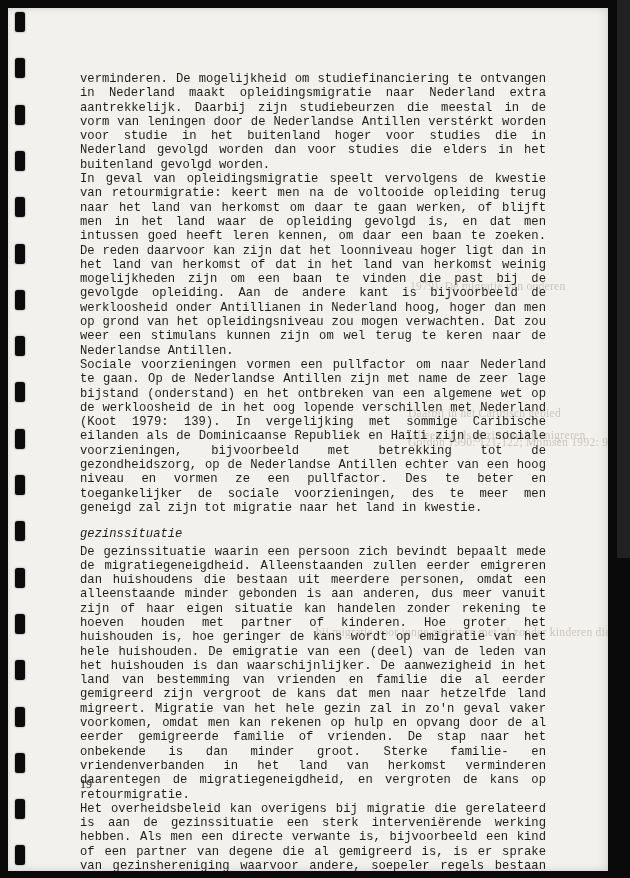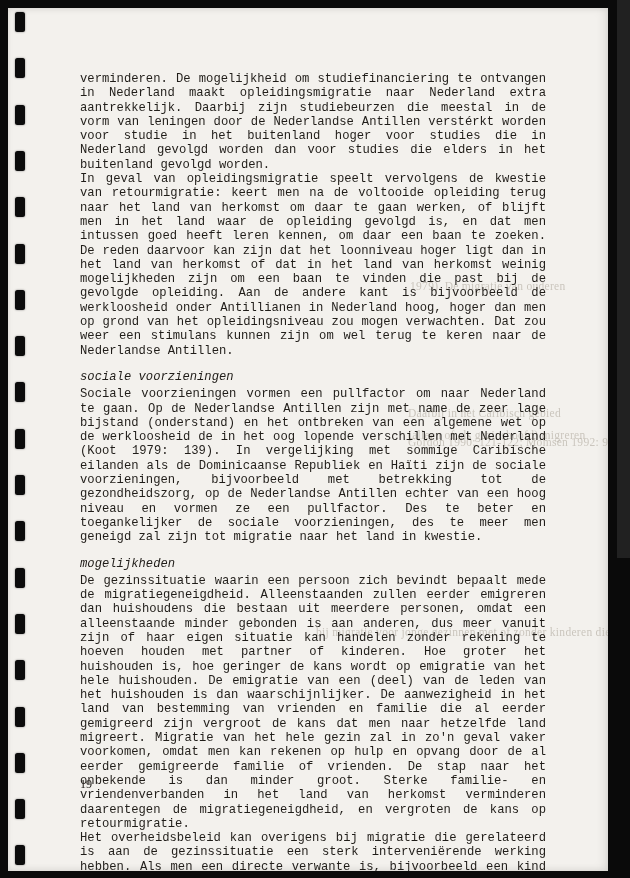--- a/index.html
+++ b/index.html
@@ -76,21 +76,20 @@
     <div class="bleed">
         <span style="top: 272px; left: 386px;">1979). De migratie van ouderen</span>
         <span style="top: 399px; left: 384px;">Daarbij in het Caribisch gebied</span>
         <span style="top: 413px; left: 384px; margin-top: 8px;">(alleen of als gezinshoofd) migreren</span>
         <span style="top: 428px; left: 384px;">Gordon 1990: 121-122; Momsen 1992: 92. De verwachting is dat de</span>
         <span style="top: 618px; left: 292px;">bij migratie voor jonge gezinnen met of zonder kinderen die noodgedw</span>
       </div>
     <div class="content">
         <p class="paragraph">verminderen. De mogelijkheid om studiefinanciering te ontvangen in Nederland maakt opleidingsmigratie naar Nederland extra aantrekkelijk. Daarbij zijn studiebeurzen die meestal in de vorm van leningen door de Nederlandse Antillen verstérkt worden voor studie in het buitenland hoger voor studies die in Nederland gevolgd worden dan voor studies die elders in het buitenland gevolgd worden.</p>
         <p class="paragraph">In geval van opleidingsmigratie speelt vervolgens de kwestie van retourmigratie: keert men na de voltooide opleiding terug naar het land van herkomst om daar te gaan werken, of blijft men in het land waar de opleiding gevolgd is, en dat men intussen goed heeft leren kennen, om daar een baan te zoeken. De reden daarvoor kan zijn dat het loonniveau hoger ligt dan in het land van herkomst of dat in het land van herkomst weinig mogelijkheden zijn om een baan te vinden die past bij de gevolgde opleiding. Aan de andere kant is bijvoorbeeld de werkloosheid onder Antillianen in Nederland hoog, hoger dan men op grond van het opleidingsniveau zou mogen verwachten. Dat zou weer een stimulans kunnen zijn om wel terug te keren naar de Nederlandse Antillen.</p>
-        <p class="heading">sociale voorzieningen</p>
         <p class="paragraph">Sociale voorzieningen vormen een pullfactor om naar Nederland te gaan. Op de Nederlandse Antillen zijn met name de zeer lage bijstand (onderstand) en het ontbreken van een algemene wet op de werkloosheid de in het oog lopende verschillen met Nederland (Koot 1979: 139). In vergelijking met sommige Caribische eilanden als de Dominicaanse Republiek en Haïti zijn de sociale voorzieningen, bijvoorbeeld met betrekking tot de gezondheidszorg, op de Nederlandse Antillen echter van een hoog niveau en vormen ze een pullfactor. Des te beter en toegankelijker de sociale voorzieningen, des te meer men geneigd zal zijn tot migratie naar het land in kwestie.</p>
-        <p class="heading">mogelijkheden</p>
+        <p class="heading">gezinssituatie</p>
         <p class="paragraph">De gezinssituatie waarin een persoon zich bevindt bepaalt mede de migratiegeneigdheid. Alleenstaanden zullen eerder emigreren dan huishoudens die bestaan uit meerdere personen, omdat een alleenstaande minder gebonden is aan anderen, dus meer vanuit zijn of haar eigen situatie kan handelen zonder rekening te hoeven houden met partner of kinderen. Hoe groter het huishouden is, hoe geringer de kans wordt op emigratie van het hele huishouden. De emigratie van een (deel) van de leden van het huishouden is dan waarschijnlijker. De aanwezigheid in het land van bestemming van vrienden en familie die al eerder gemigreerd zijn vergroot de kans dat men naar hetzelfde land migreert. Migratie van het hele gezin zal in zo'n geval vaker voorkomen, omdat men kan rekenen op hulp en opvang door de al eerder gemigreerde familie of vrienden. De stap naar het onbekende is dan minder groot. Sterke familie- en vriendenverbanden in het land van herkomst verminderen daarentegen de migratiegeneigdheid, en vergroten de kans op retourmigratie.</p>
         <p class="paragraph">Het overheidsbeleid kan overigens bij migratie die gerelateerd is aan de gezinssituatie een sterk interveniërende werking hebben. Als men een directe verwante is, bijvoorbeeld een kind of een partner van degene die al gemigreerd is, is er sprake van gezinshereniging waarvoor andere, soepeler regels bestaan dan voor migratie waarbij geen sprake is van gezinshereniging. Antilliaanse emigratie naar Nederland wordt niet gehinderd door beperkingen ten aanzien van immigratie, maar bij emigratie naar andere landen gelden wel immigratiebeperkingen. Bij gezinsmigratie van Nederlanders en andere buitenlanders naar de Antillen speelt het beleid van de Nederlandse Antillen een interveniërende rol in die zin dat de echtgeno(o)t(e) en eventuele kinderen van de arbeidsimmigrant geen</p>
       </div>
     <div class="pagenum">19</div>
   </div>
 </div>
 
 </body></html>

